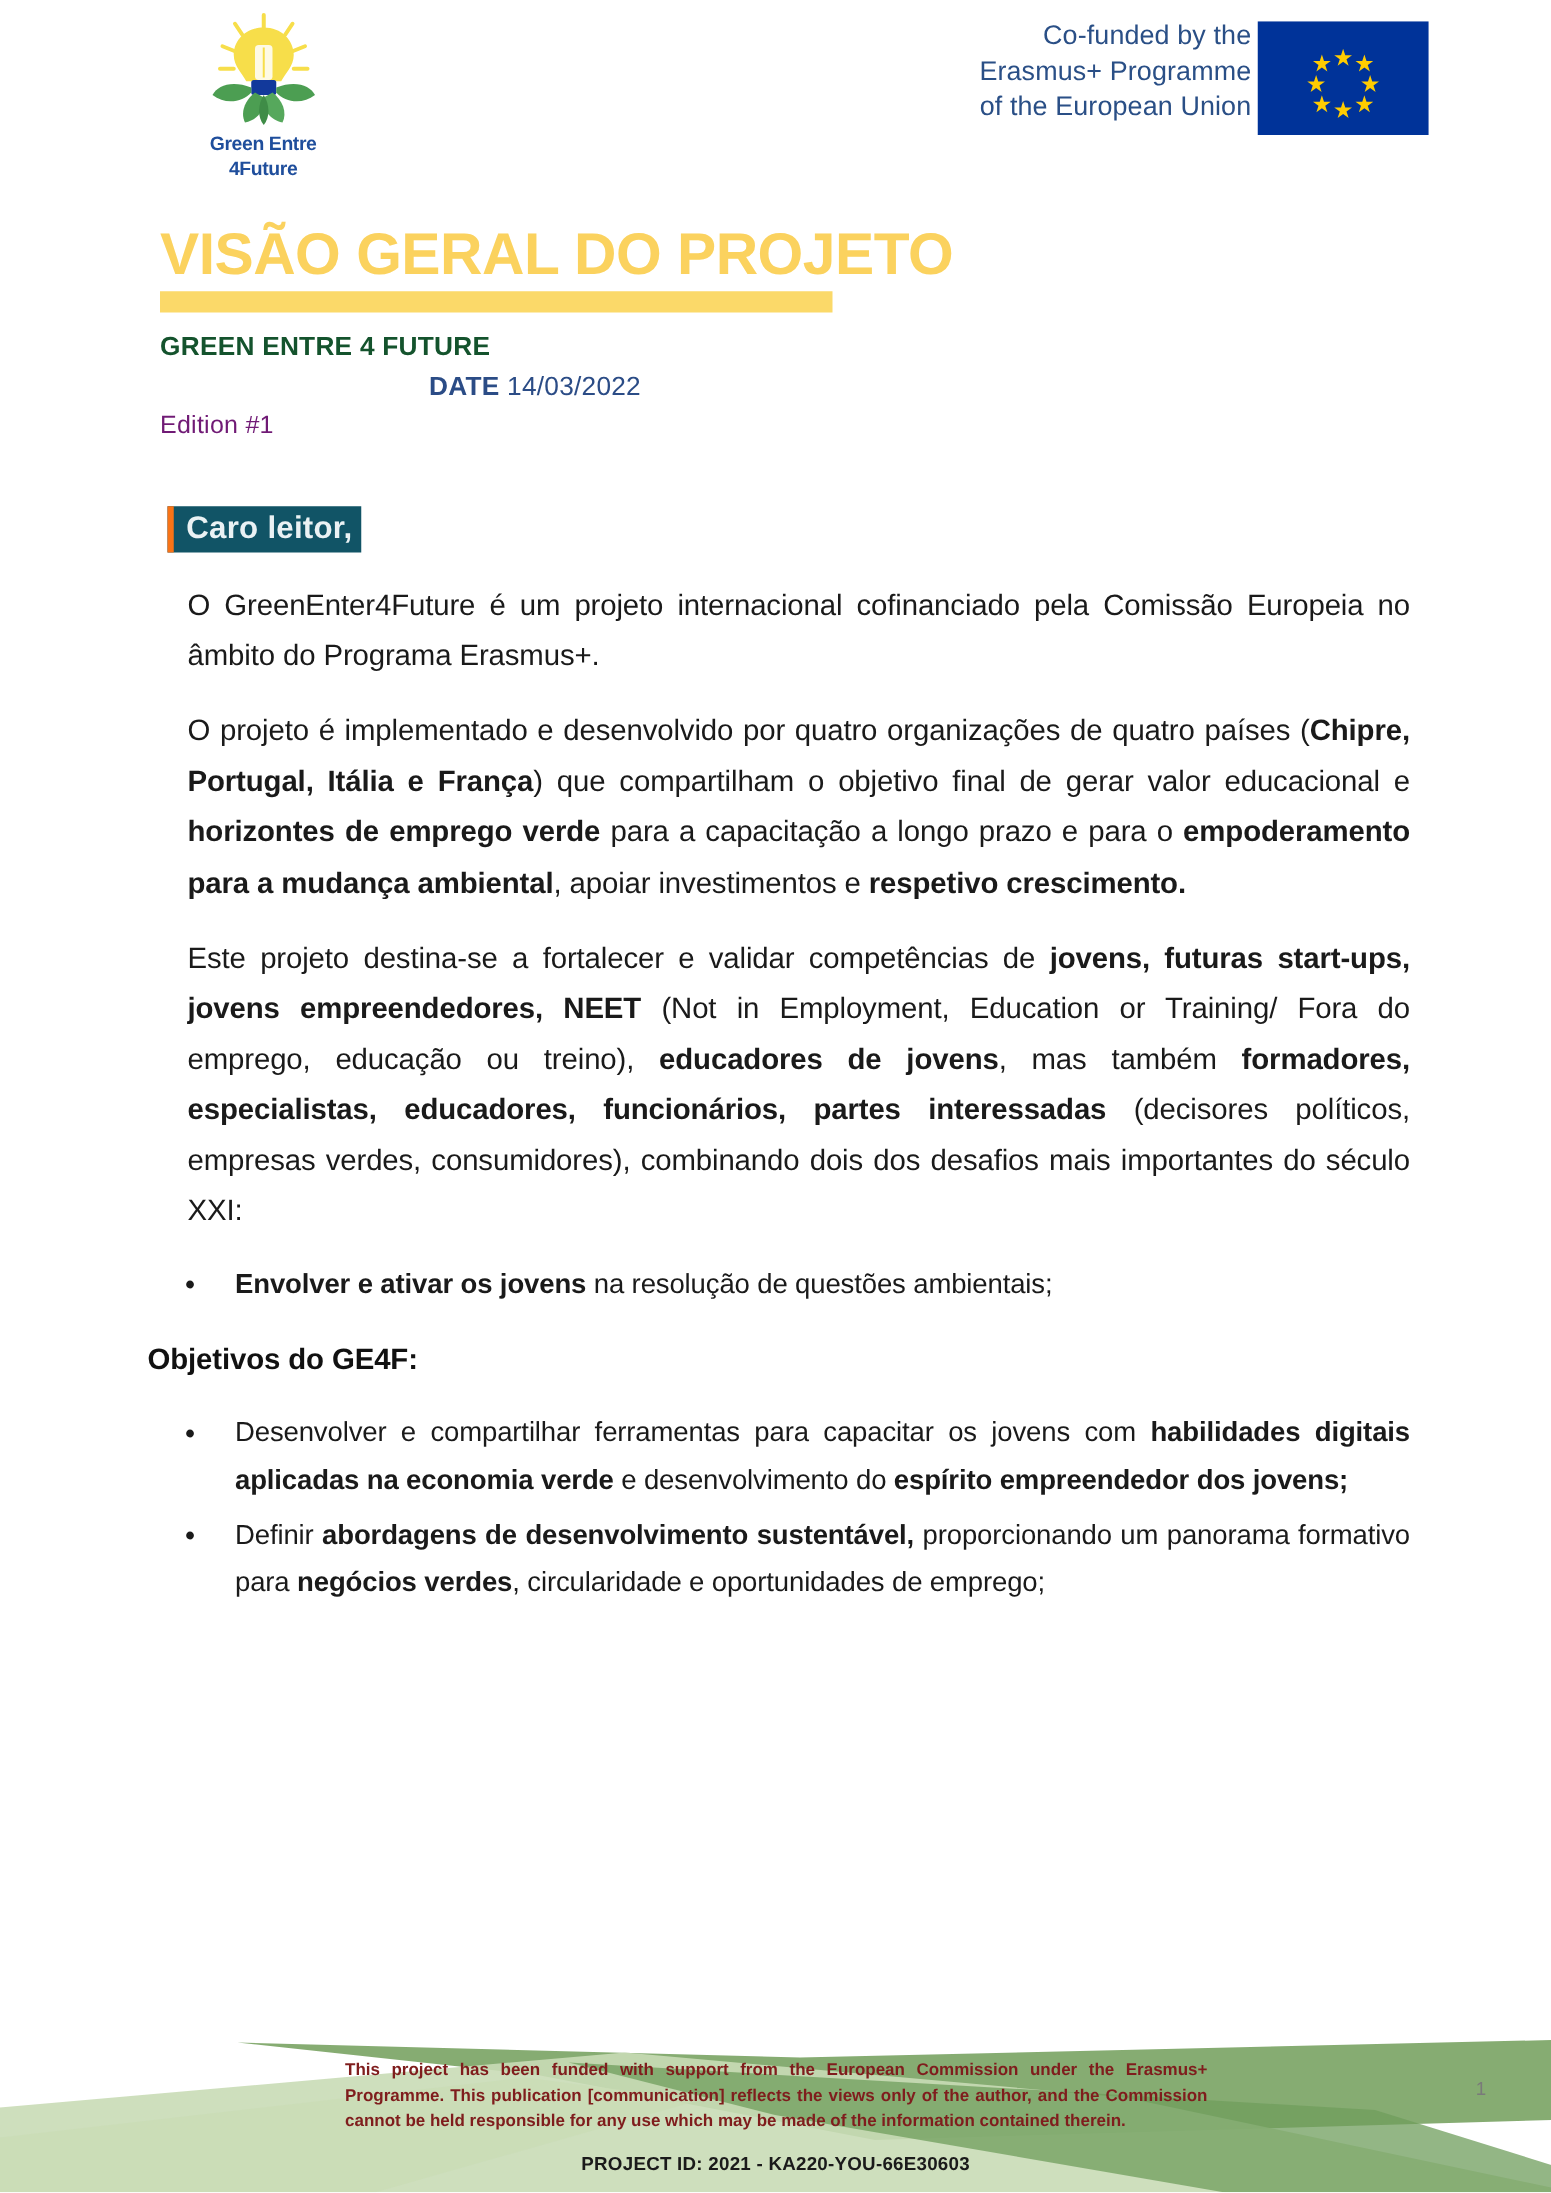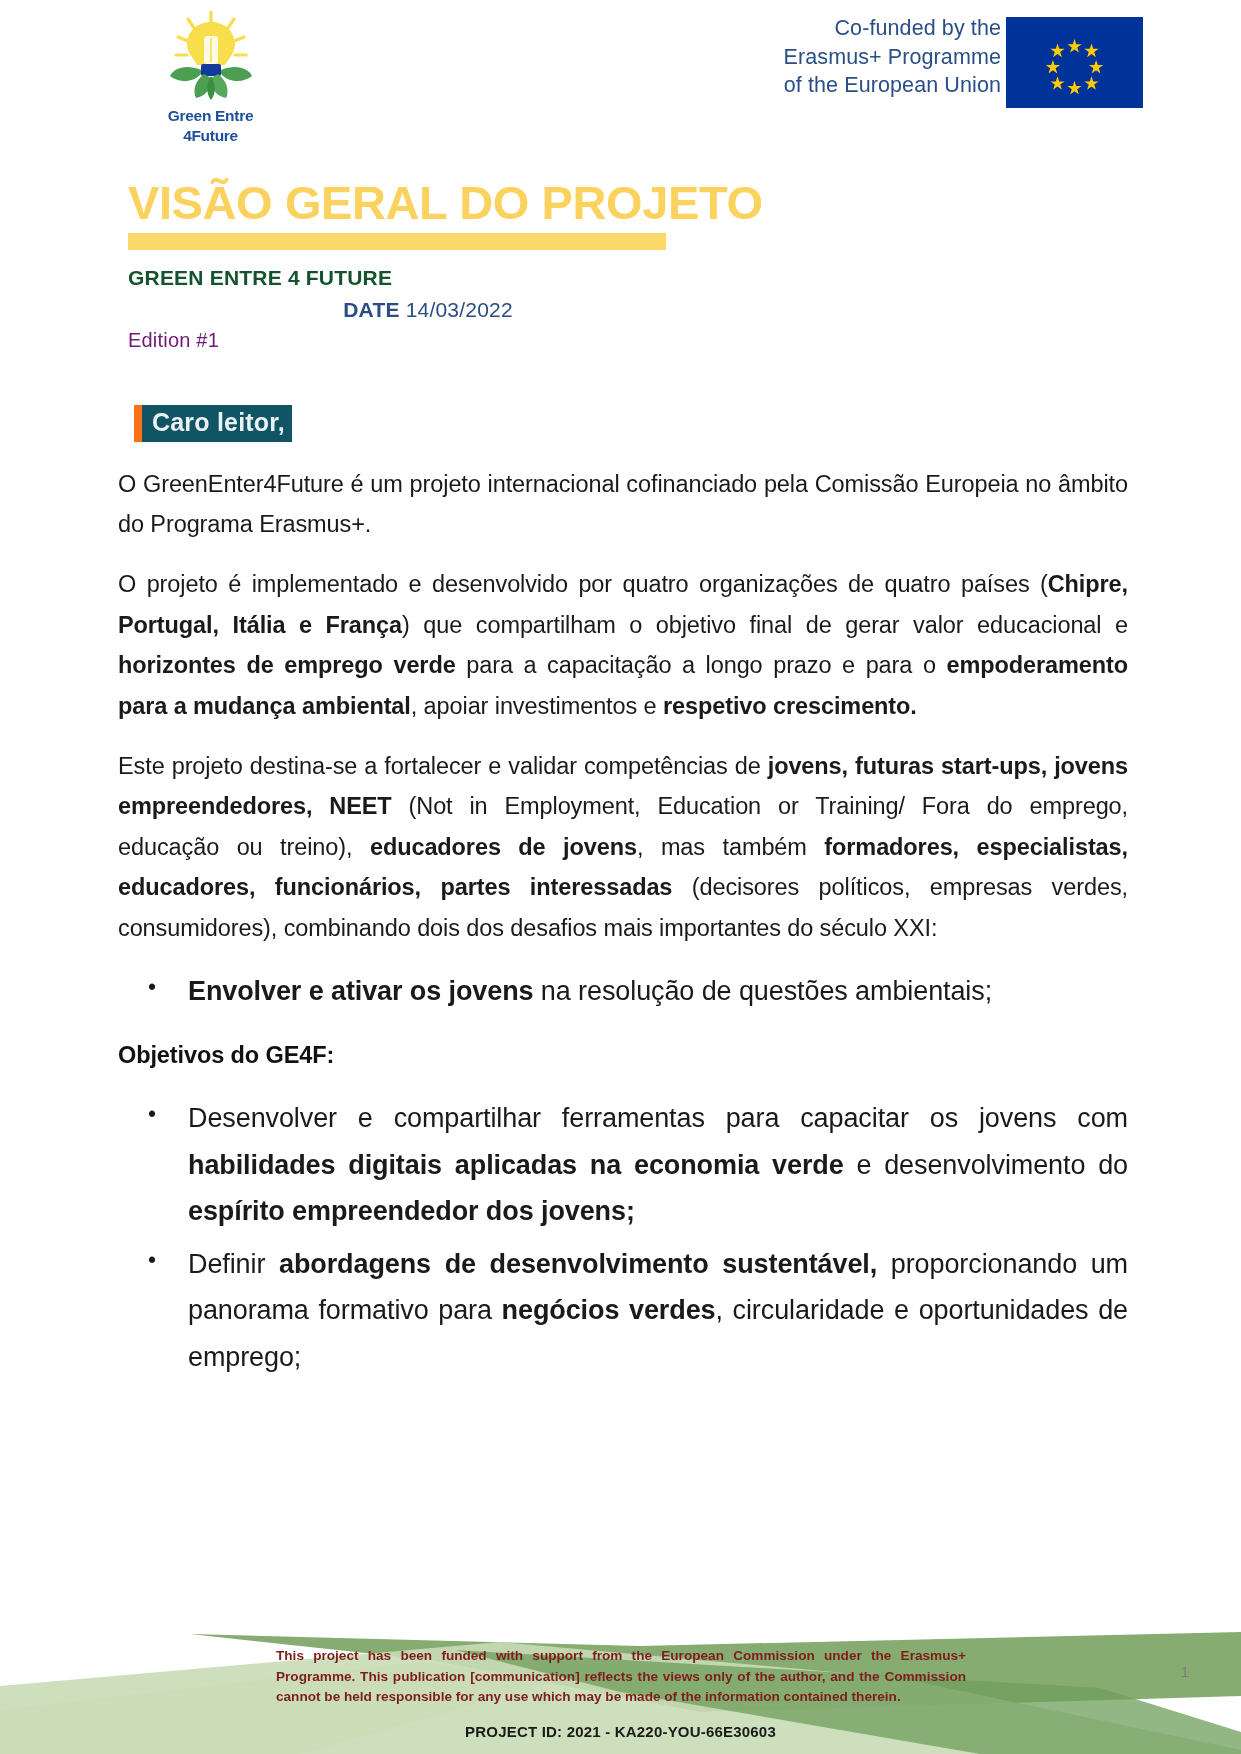--- a/index.html
+++ b/index.html
@@ -148,44 +148,45 @@
 
   .salutation {
     display: inline-block;
     background: #115466;
     color: #EAF2F4;
     font-size: 25px;
     font-weight: bold;
     padding: 3px 7px 4px 10px;
     line-height: 1.18;
     letter-spacing: 0.2px;
-    border-left: 8px solid #f97316;
+    border-left: 5px solid #f97316;
   }
 
   p.para {
     font-size: 23.5px;
     line-height: 1.72;
     color: #1a1a1a;
     text-align: justify;
     margin-bottom: 20px;
     font-weight: 300;
     letter-spacing: -0.1px;
+    margin-left: 32px;
   }
 
   p.para b { font-weight: bold; }
 
   .bullets {
     list-style: none;
     margin: 0 0 18px 0;
     padding: 0;
   }
 
   .bullets li {
     position: relative;
-    font-size: 27px;
+    font-size: 22px;
     line-height: 1.72;
     color: #1a1a1a;
     font-weight: 300;
     padding-left: 70px;
     margin-bottom: 2px;
     text-align: justify;
     letter-spacing: -0.1px;
   }
 
   .bullets li b { font-weight: bold; }

